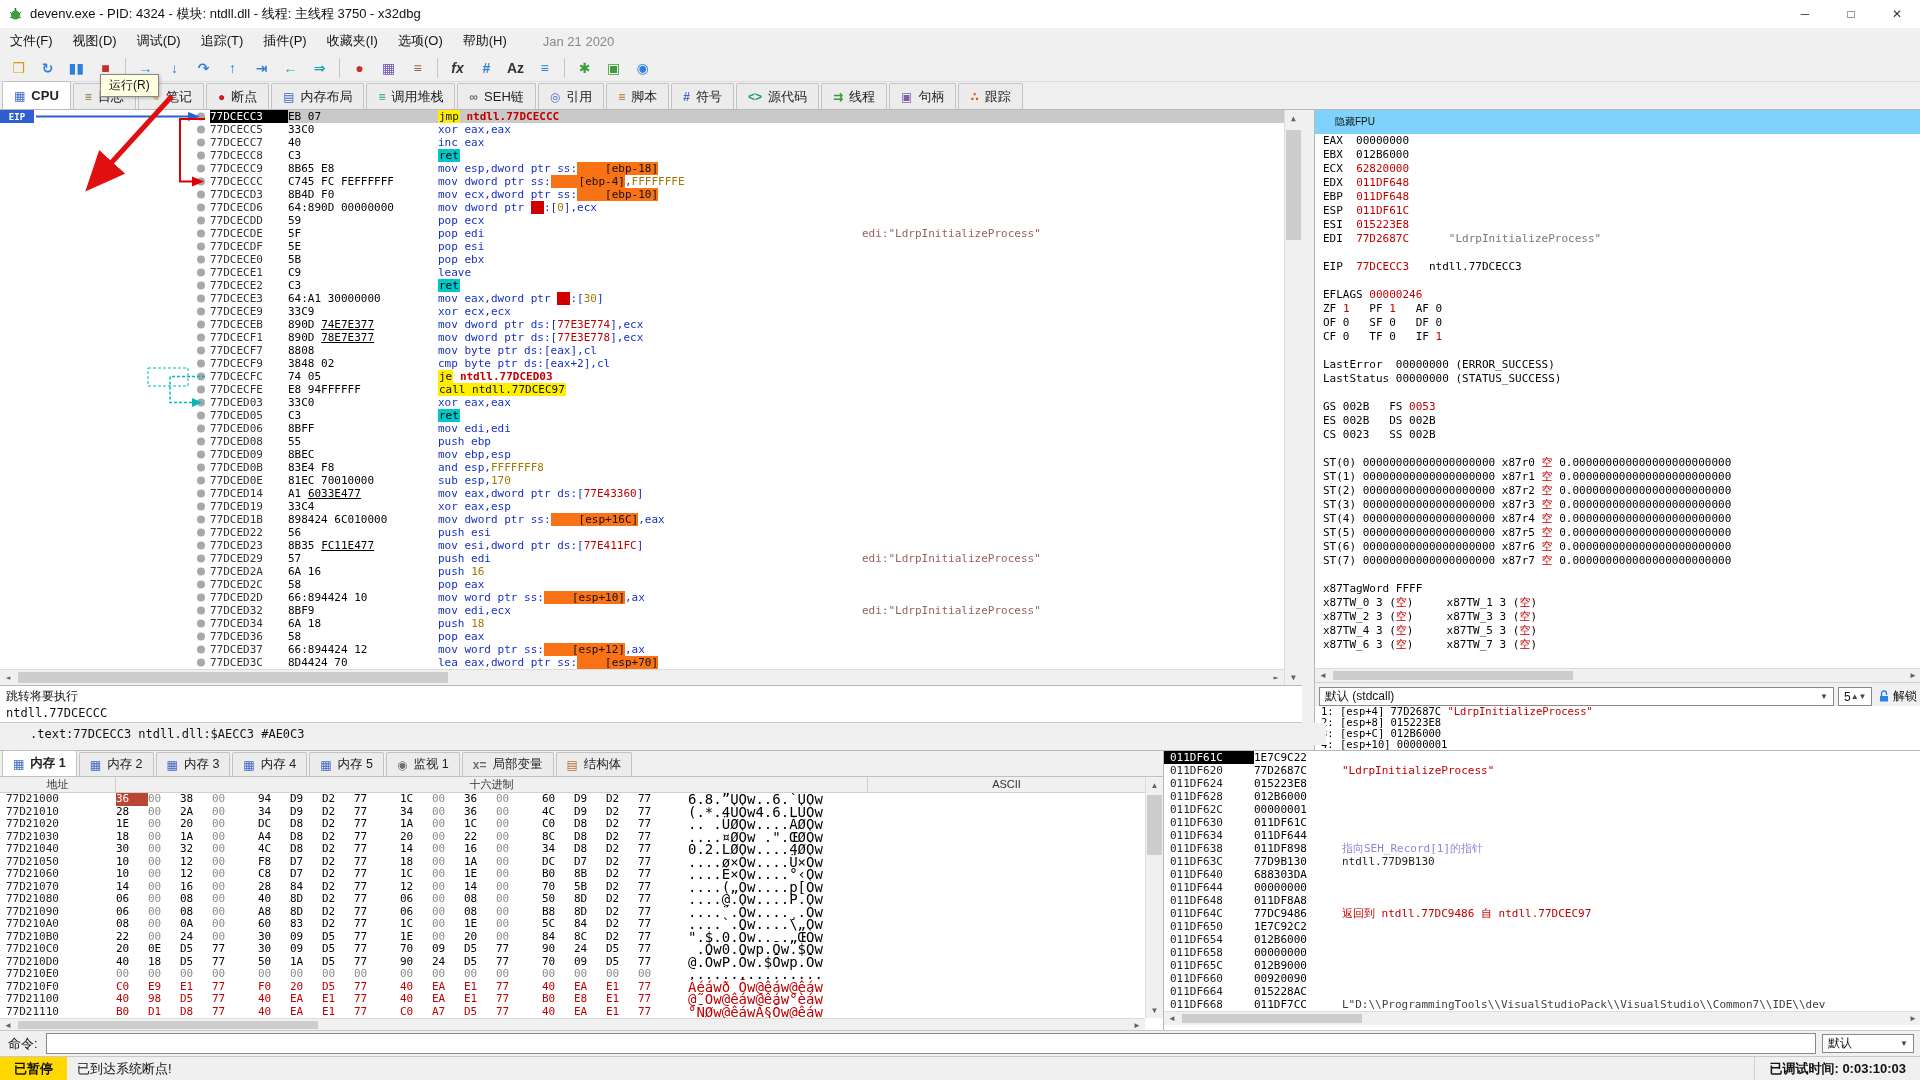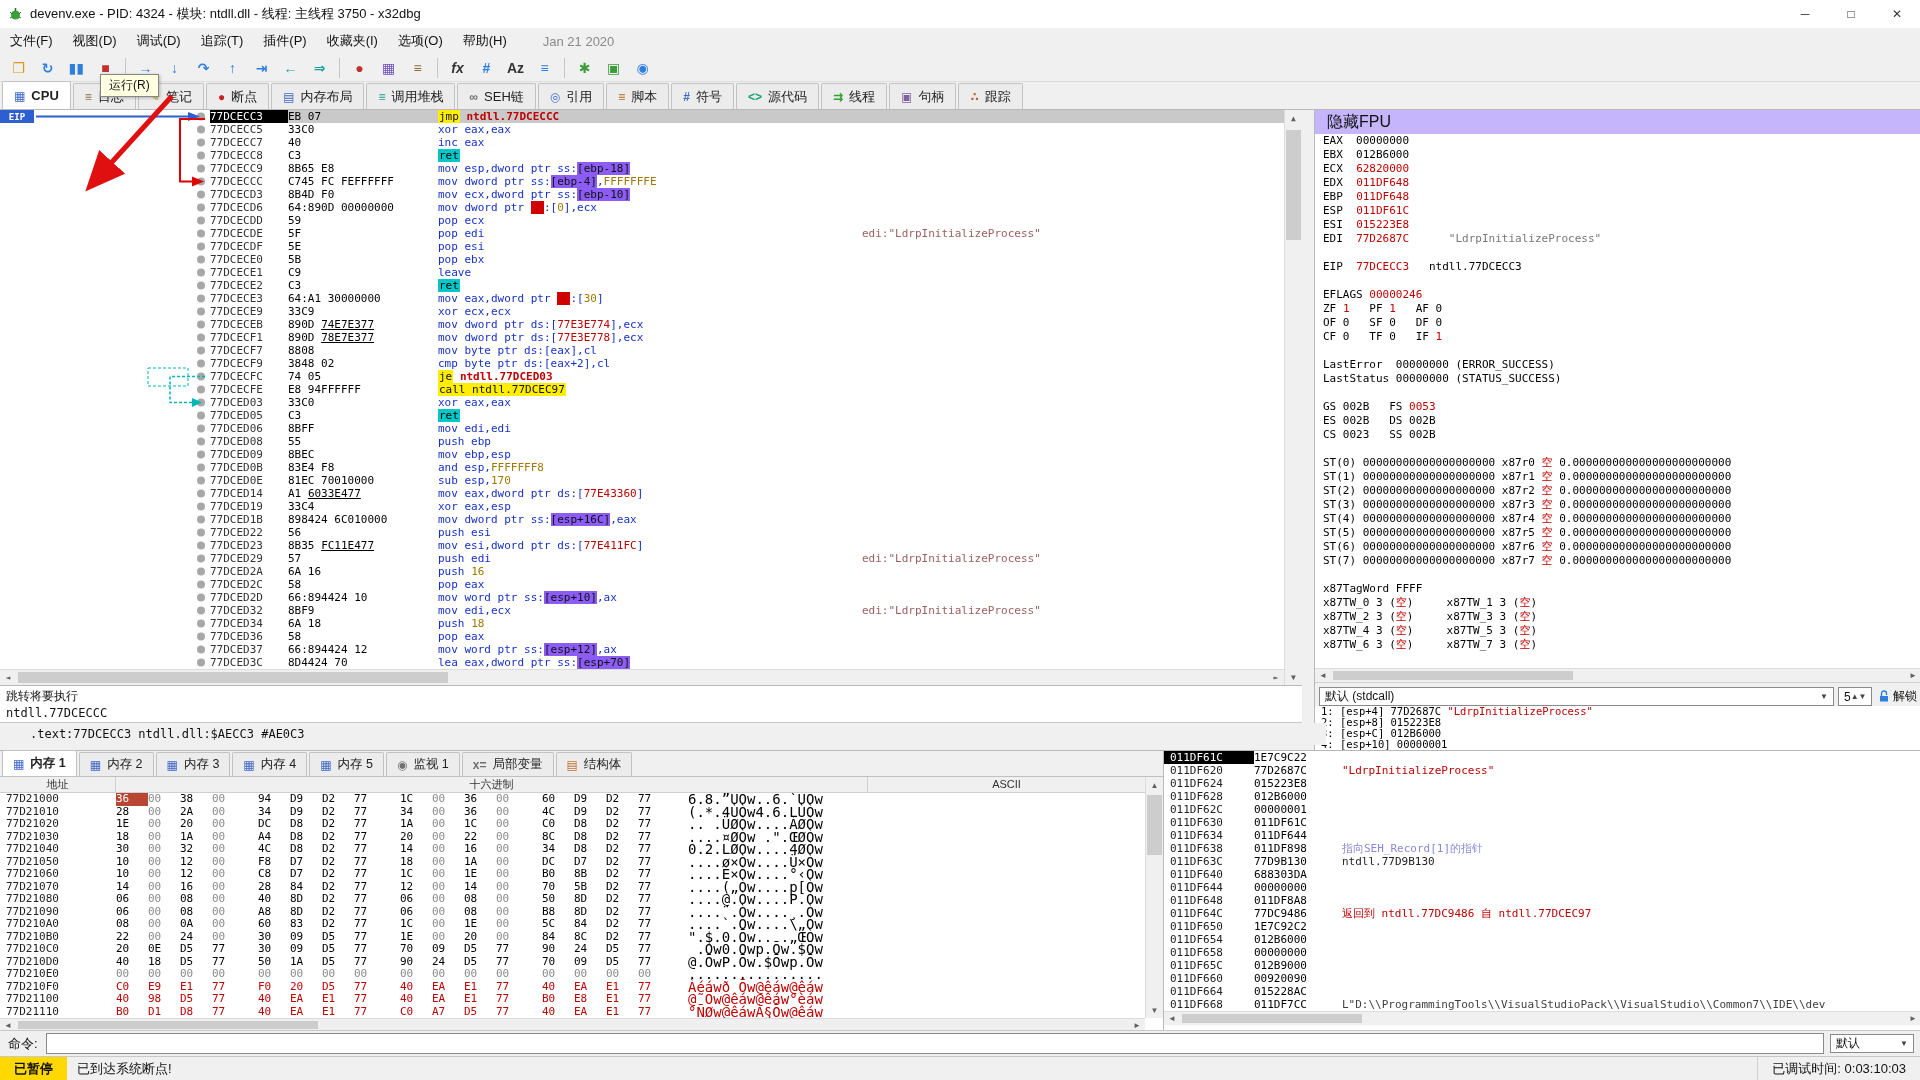--- a/index.html
+++ b/index.html
@@ -42,37 +42,37 @@
   .drow .bytes{display:inline-block;width:150px;flex:0 0 150px;color:#000;}
   .drow .instr{display:inline-block;width:424px;flex:0 0 424px;color:#1630c8;}
   .drow .cmt{color:#9b5f5f;}
   .drow.sel{background:linear-gradient(to right,#ffffff 0,#ffffff 210px,#c9c9c9 210px,#c9c9c9 100%);}
   .drow.sel .addr{background:#000;color:#fff;}
   .chip{padding:0 1px;}
   .chip.ret{background:#00c8c8;color:#000;}
   .chip.call{background:#ffee00;color:#111;}
   .chip.jcc{background:#ffee00;color:#111;}
   .tgt{color:#c00000;font-weight:bold;}
-  .memhl{background:#8b5cf6;color:#111;}
+  .memhl{background:#f97316;color:#111;padding-left:28px;}
   .segfs{background:#d00000;color:#d00000;}
   .daddr{color:#c00000;}
   .imm{color:#a07800;}
   #gutter{position:absolute;left:0;top:0;pointer-events:none;}
   #eipchip{position:absolute;left:0;top:0;width:34px;height:13px;background:#2e5fd0;color:#fff;
     font-size:9px;font-weight:bold;display:flex;align-items:center;justify-content:center;}
   
   .vscroll{position:absolute;width:18px;background:#f0f0f0;border-left:1px solid #dcdcdc;box-sizing:border-box;}
   .hscroll{position:absolute;height:16px;background:#f0f0f0;border-top:1px solid #dcdcdc;box-sizing:border-box;}
   .sb-arrow{position:absolute;color:#606060;font-size:8px;display:flex;align-items:center;justify-content:center;}
   .sb-thumb{position:absolute;background:#cdcdcd;}
   
   #vsplit{position:absolute;left:1302px;top:110px;width:12px;height:640px;background:#f0f0f0;}
   #rightcol{position:absolute;left:1314px;top:110px;width:606px;height:640px;background:#ffffff;
     border-left:1px solid #b8b8b8;box-sizing:border-box;}
-  #hidefpu{height:24px;line-height:24px;padding-left:12px;font-size:16px;color:#111;background:#c4b5fd;}
+  #hidefpu{height:24px;line-height:24px;padding-left:20px;font-size:10px;color:#111;background:#7dd3fc;}
   #regs{height:534px;overflow:hidden;font-size:11px;line-height:14px;white-space:pre;padding-left:8px;}
   .rv{color:#c00000;}
   .rnote{color:#777;}
   #regs-hscroll{position:absolute;left:0;top:558px;width:606px;height:14px;}
   #argsbar{position:absolute;left:0;top:572px;width:606px;height:28px;background:#f0f0f0;
     display:flex;align-items:center;padding:0 4px;box-sizing:border-box;border-top:1px solid #d0d0d0;}
   .combo{background:#fff;border:1px solid #8a8a8a;height:19px;display:flex;align-items:center;
     font-size:12px;padding:0 5px;box-sizing:border-box;color:#111;}
   .combo .caret{margin-left:auto;font-size:8px;color:#444;}
   #args-combo{flex:1;}
@@ -117,27 +117,27 @@
   .srow .sa{display:inline-block;width:84px;flex:0 0 84px;padding-left:6px;color:#222;}
   .srow .sv{display:inline-block;width:88px;flex:0 0 88px;color:#000;}
   .srow .sc{color:#222;}
   .srow.sel .sa{background:#000;color:#fff;}
   .sc.str{color:#c00000;} .sc.seh{color:#8888d8;} .sc.ret{color:#c00000;} .sc.lbl{color:#222;} .sc.path{color:#404040;}
   
   #cmdbar{position:absolute;left:0;top:1030px;width:1920px;height:26px;background:#f0f0f0;
     border-top:1px solid #c8c8c8;display:flex;align-items:center;box-sizing:border-box;}
   #cmdbar .lbl{font-size:13px;margin:0 8px;color:#111;}
   #cmd-input{flex:1;height:19px;background:#fff;border:1px solid #8a8a8a;margin-right:6px;font-size:12px;padding:0 4px;}
-  #cmd-combo{width:84px;margin-right:6px;}
+  #cmd-combo{width:92px;margin-right:6px;}
   
   #statusbar{position:absolute;left:0;top:1056px;width:1920px;height:24px;background:#f0f0f0;
     border-top:1px solid #c8c8c8;display:flex;align-items:center;font-size:13px;box-sizing:border-box;}
   #st-state{background:#ffd800;color:#111;height:24px;display:flex;align-items:center;padding:0 14px;font-weight:bold;}
   #st-msg{margin-left:10px;color:#111;}
-  #st-time{margin-left:auto;padding:0 14px;border-left:1px solid #d0d0d0;height:24px;display:flex;align-items:center;color:#111;}
+  #st-time{margin-left:auto;padding:0 14px;border-left:1px solid #d0d0d0;height:24px;display:flex;align-items:center;color:#111;font-weight:bold;}
   
   #run-tooltip{position:absolute;left:100px;top:74px;background:#ffffe1;border:1px solid #888;
     padding:2px 8px;font-size:12px;color:#111;z-index:60;box-shadow:1px 1px 3px rgba(0,0,0,.25);}
   #annot{position:absolute;left:0;top:0;width:1920px;height:1080px;pointer-events:none;z-index:55;}
 </style>
 </head>
 <body>
 
 <div id="app">
 

